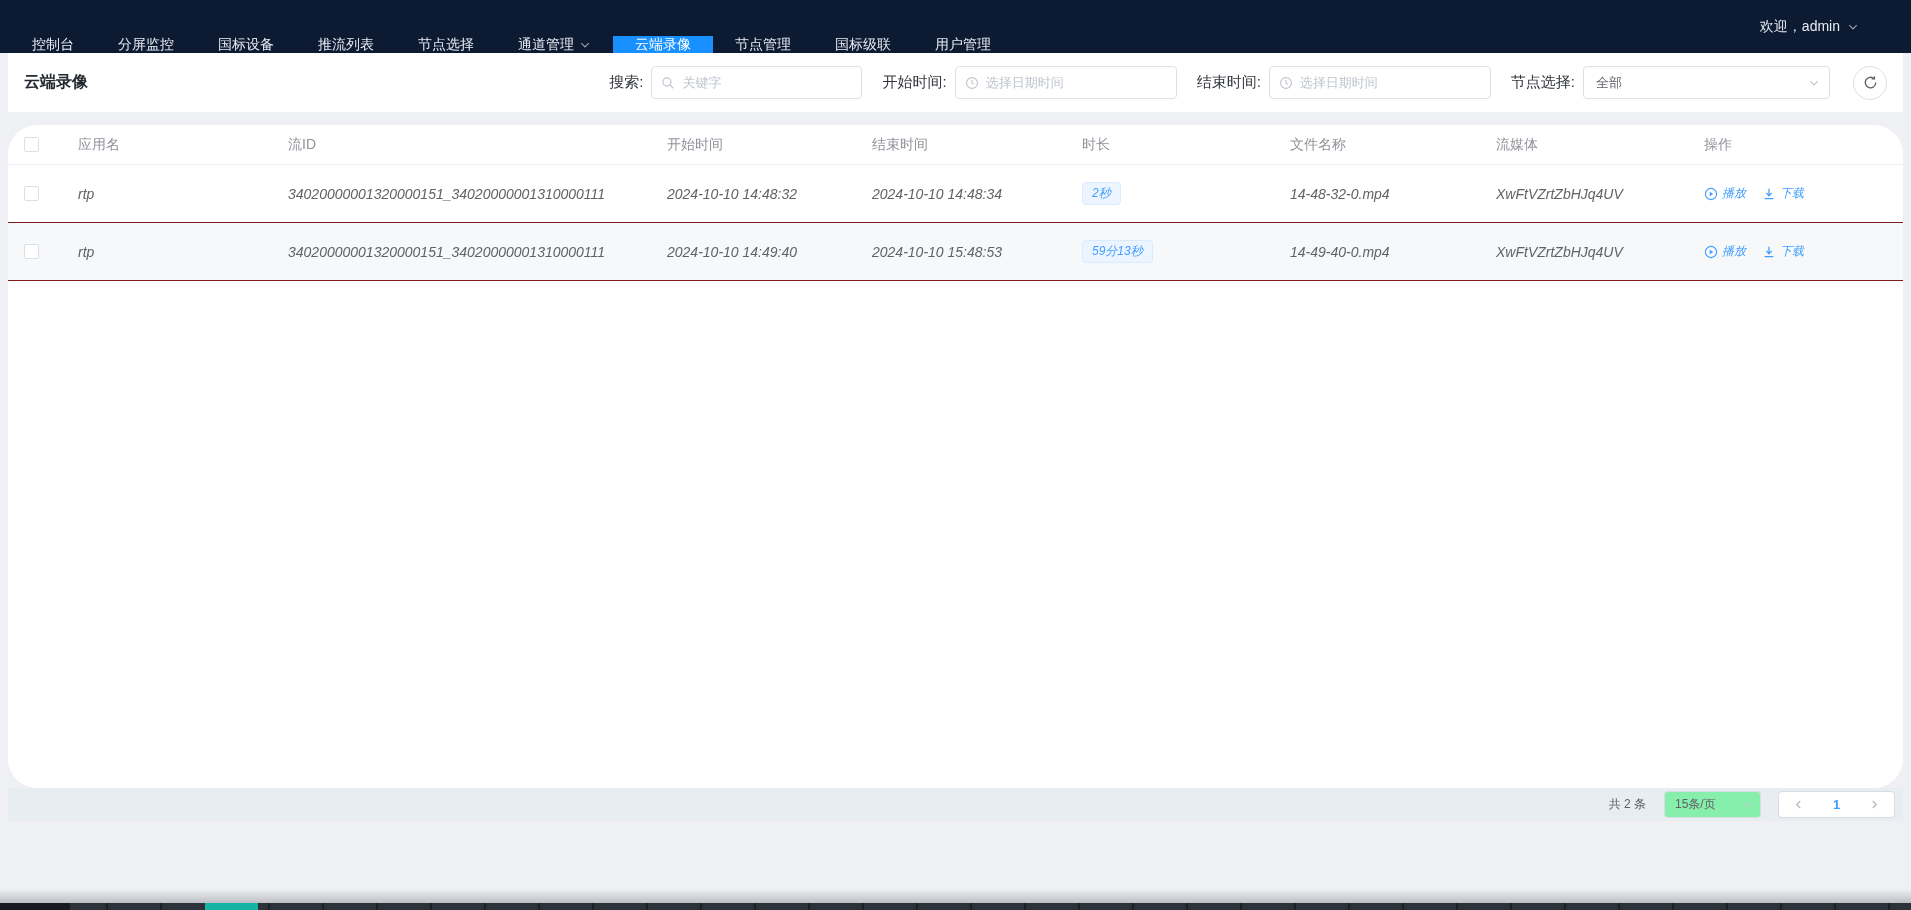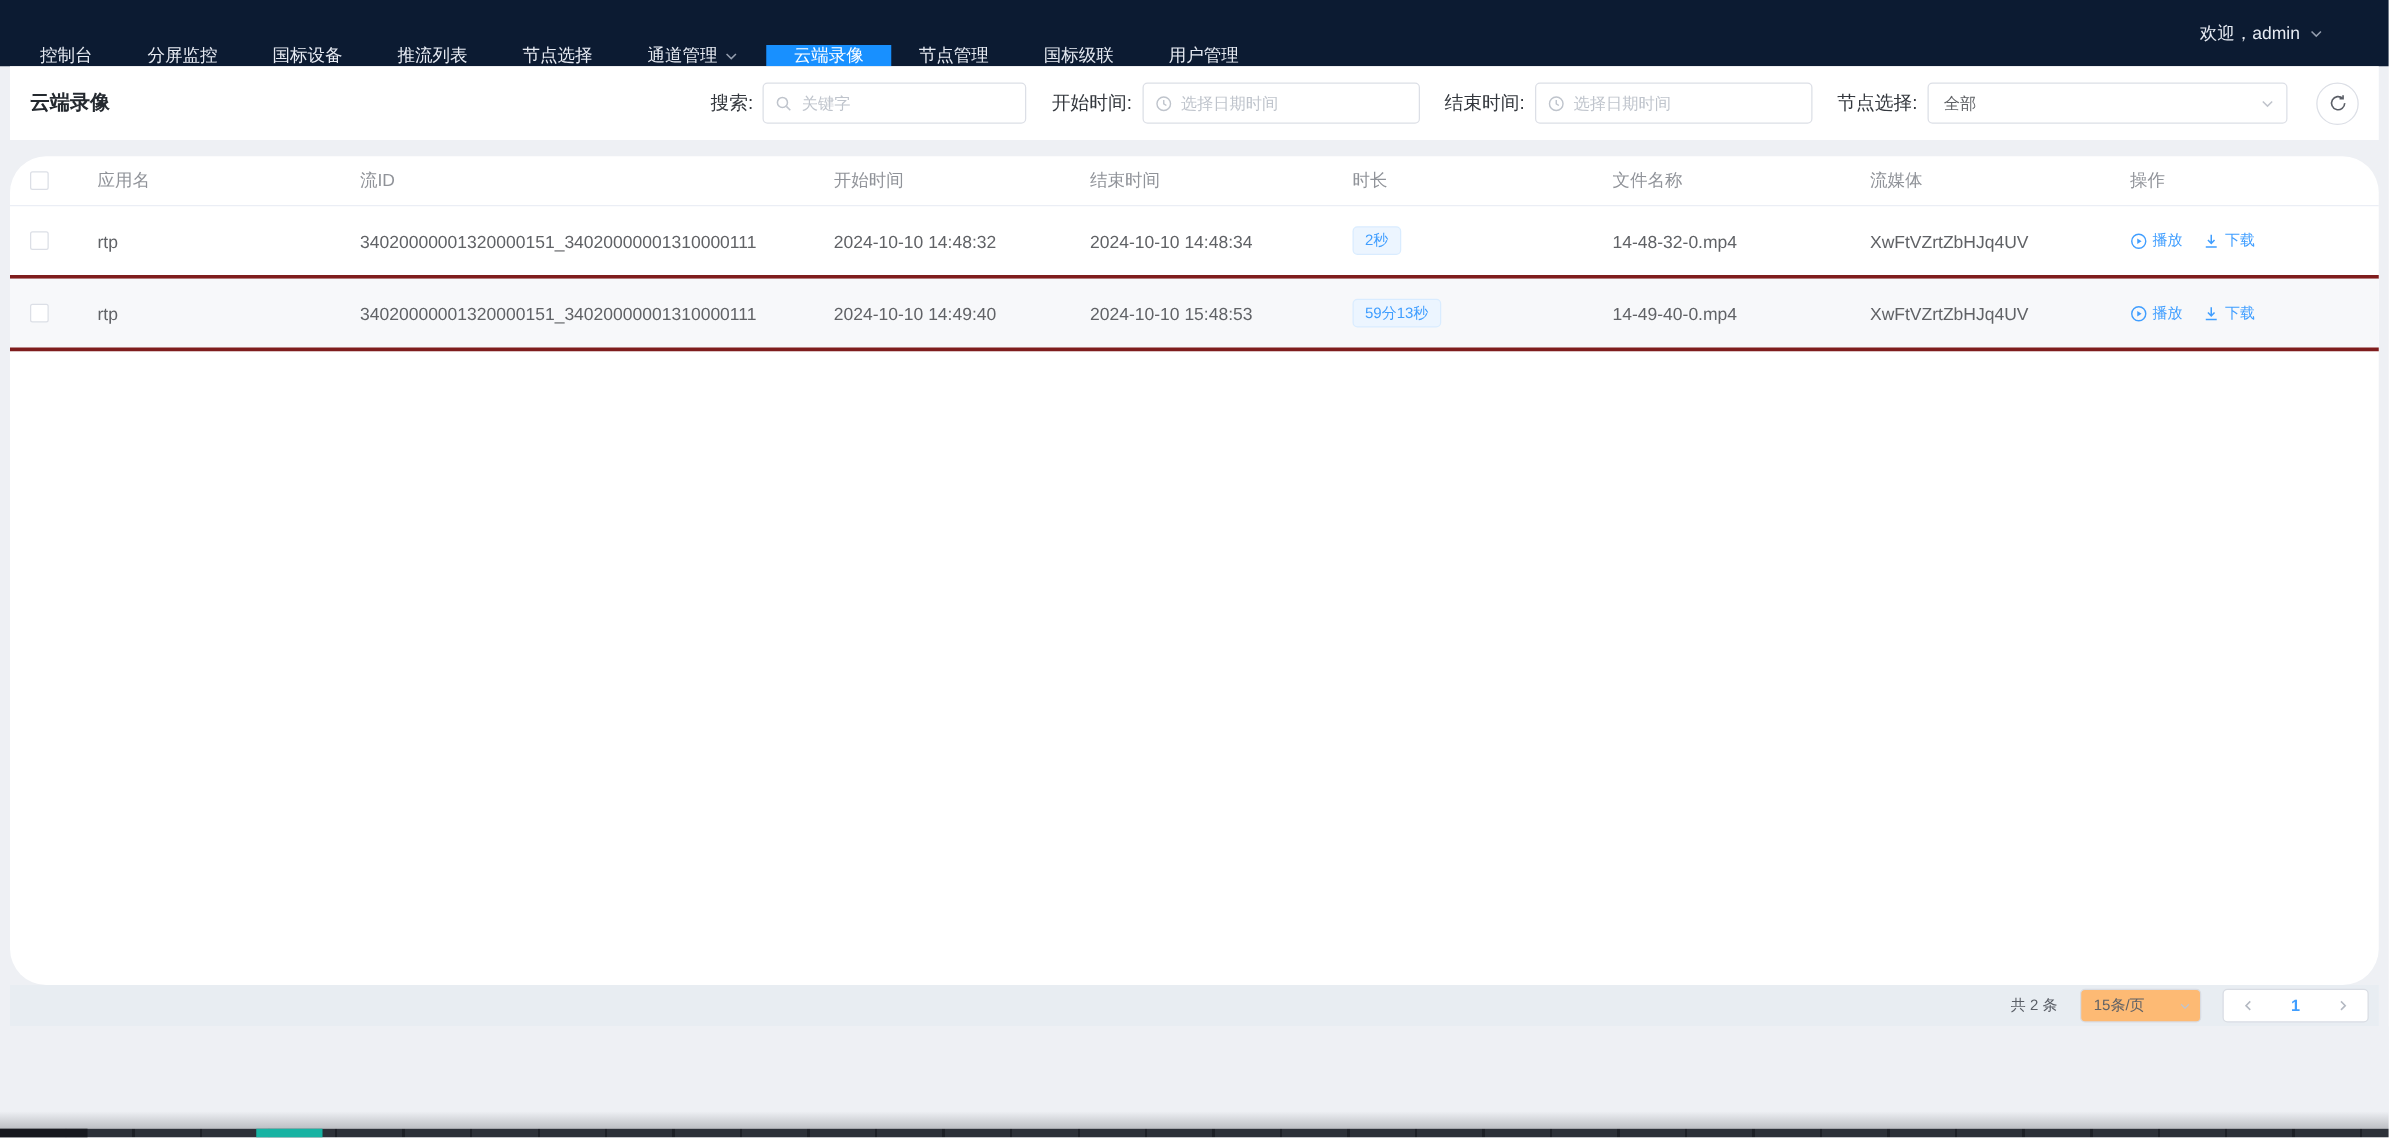--- a/index.html
+++ b/index.html
@@ -21,46 +21,46 @@
   .toolbar { height:59px; margin:0 8px; background:#ffffff; display:flex; align-items:center; padding:0 16px; flex-shrink:0; }
   .page-title { font-size:16px; font-weight:bold; color:#24292f; }
   .filters { margin-left:auto; display:flex; align-items:center; }
   .filter-label { font-size:15px; color:#33373d; margin:0 8px 0 20px; white-space:nowrap; }
   .ipt { position:relative; display:flex; align-items:center; height:33px; border:1px solid #dcdfe6; border-radius:4px; background:#fff; }
   .ipt svg { position:absolute; left:9px; width:14px; height:14px; }
   .ipt input { border:none; outline:none; width:100%; height:100%; padding-left:30px; font-size:13px; color:#606266; background:transparent; font-family:inherit; }
   .ipt input::placeholder { color:#bfc4cc; }
   .ipt.w-search { width:211px; }
   .ipt.w-date { width:222px; }
-  .sel { position:relative; display:flex; align-items:center; width:288px; height:33px; border:1px solid #dcdfe6; border-radius:4px; background:#fff; padding:0 26px 0 12px; font-size:13px; color:#606266; cursor:pointer; }
+  .sel { position:relative; display:flex; align-items:center; width:247px; height:33px; border:1px solid #dcdfe6; border-radius:4px; background:#fff; padding:0 26px 0 12px; font-size:13px; color:#606266; cursor:pointer; }
   .sel .chev { position:absolute; right:9px; width:12px; height:12px; }
   .btn-refresh { margin-left:23px; width:34px; height:34px; border-radius:50%; border:1px solid #dcdfe6; background:#fff; display:flex; align-items:center; justify-content:center; cursor:pointer; }
   .btn-refresh svg { width:15px; height:15px; }
 
   .band-gap { height:13px; flex-shrink:0; }
 
   
   .table-card { margin:0 8px; background:#ffffff; height:663px; flex-shrink:0; font-size:14px;border-radius:29px; }
   .trow { display:flex; align-items:center; }
   .thead { height:40px; color:#909399; border-bottom:1px solid #ebeef5; }
-  .tbody-row { height:58px; color:#606266; border-bottom:3px solid #7f1d1d; }
+  .tbody-row { height:58px; color:#606266; border-bottom:1px solid #7f1d1d;font-style:italic; }
   .tbody-row.alt { background:#f7f8fa; }
   .c0 { width:70px; padding-left:16px; }
   .c1 { width:210px; } .c2 { width:379px; } .c3 { width:205px; } .c4 { width:210px; }
   .c5 { width:208px; } .c6 { width:206px; } .c7 { width:208px; } .c8 { flex:1; }
   .checkbox { width:15px; height:15px; border:1px solid #dcdfe6; border-radius:2px; background:#fff; cursor:pointer; }
   .badge { display:inline-block; padding:3px 9px; font-size:12px; color:#409eff; background:#ecf5ff; border:1px solid #d9ecff; border-radius:4px; line-height:1.3; }
   .ops { display:flex; align-items:center; gap:16px; }
   .op-link { display:flex; align-items:center; gap:4px; color:#409eff; font-size:12px; cursor:pointer; }
   .op-link svg { width:14px; height:14px; }
 
   
   .pagebar { height:33px; margin:0 8px; background:#e8edf2; display:flex; align-items:center; justify-content:flex-end; padding-right:8px; font-size:12px; color:#5a5e66; flex-shrink:0; }
   .total-label { margin-right:18px; }
-  .size-select { position:relative; width:97px; height:27px; background:#fdba74; border:1px solid #d8dce3; border-radius:4px; display:flex; align-items:center; padding:0 22px 0 10px; cursor:pointer; color:#606266; }
+  .size-select { position:relative; width:97px; height:27px; background:#86efac; border:1px solid #d8dce3; border-radius:4px; display:flex; align-items:center; padding:0 22px 0 10px; cursor:pointer; color:#606266; }
   .size-select .chev { position:absolute; right:7px; width:10px; height:10px; }
   .pager { margin-left:17px; width:117px; height:27px; background:#fff; border:1px solid #d8dce3; border-radius:4px; display:flex; align-items:center; justify-content:space-between; padding:0 14px; }
   .pager .arrow { width:11px; height:11px; cursor:pointer; }
   .pager .cur { color:#409eff; font-size:13px; font-weight:bold; cursor:pointer; }
 
   
   .bottom-gap { flex:1; background:#eef0f4; position:relative; }
   .bottom-gap::after { content:""; position:absolute; left:0; right:0; bottom:0; height:14px;
     background:linear-gradient(to bottom, rgba(60,63,70,0), rgba(60,63,70,0.28)); }
   .taskbar { height:7px; flex-shrink:0; position:relative;

